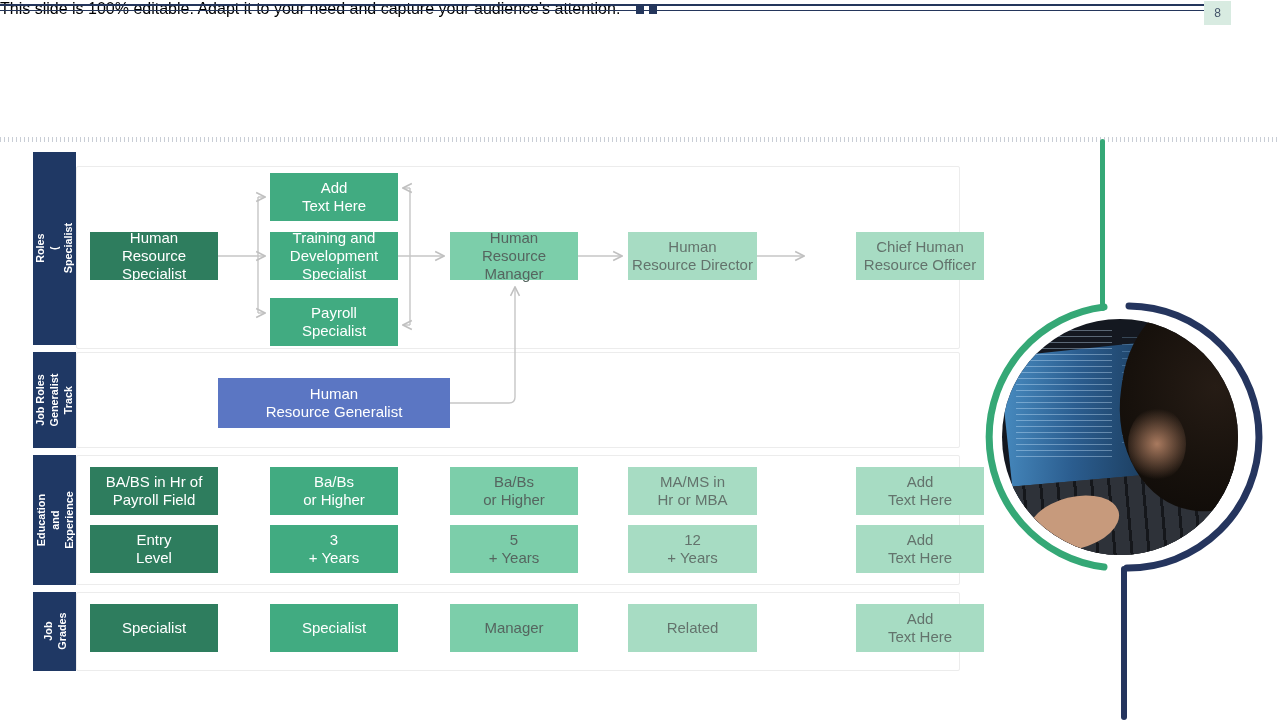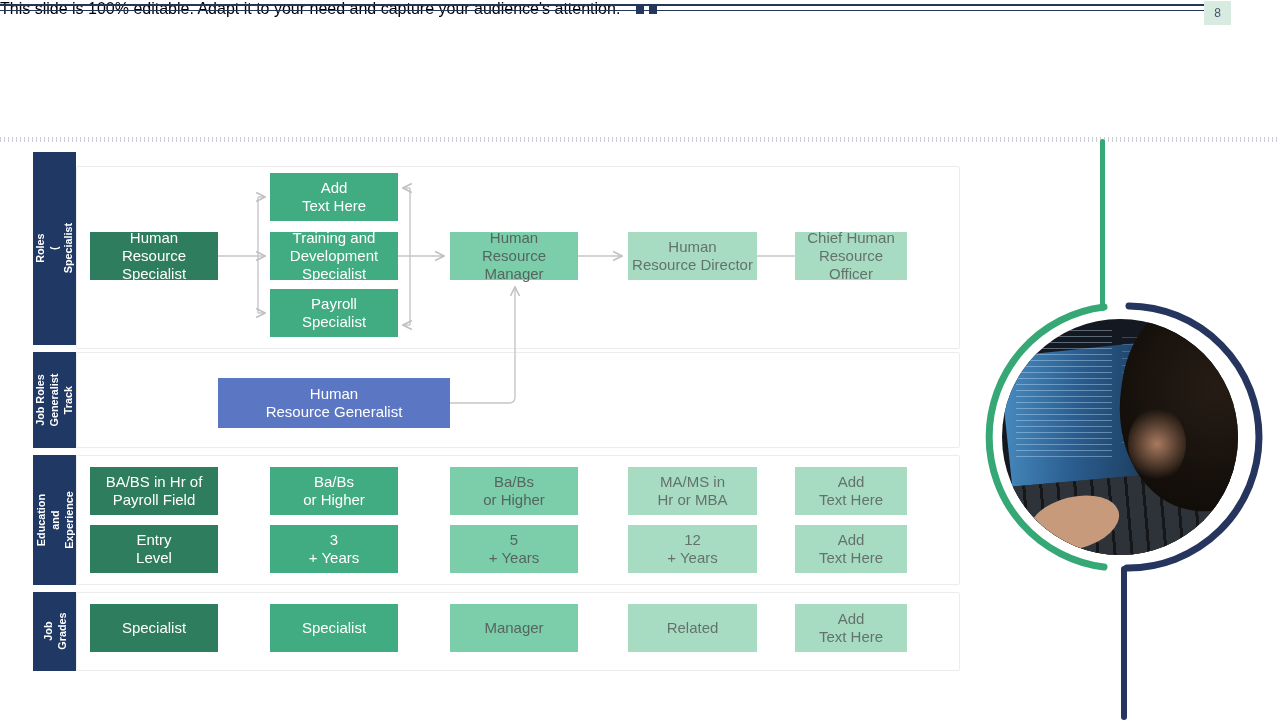--- a/index.html
+++ b/index.html
@@ -39,22 +39,22 @@
   .flow-box { position:absolute; display:flex; align-items:center; justify-content:center;
     text-align:center; font-size:15px; line-height:1.2; white-space:pre-line; }
   .tone-dark  { background:#2e7d5e; color:#ffffff; }
   .tone-green { background:#41ab81; color:#ffffff; }
   .tone-mid   { background:#7ccEAA; background:#7cceaa; color:#55655f; }
   .tone-light { background:#a7dcc3; color:#63736c; }
   .tone-blue  { background:#5b76c3; color:#ffffff; }
 
   .c1 { left:90px; width:128px; }  .c2 { left:270px; width:128px; }
   .c3 { left:450px; width:128px; } .c4 { left:628px; width:129px; }
-  .c5 { left:795px; width:112px; }
-  .r-mid { top:232px; height:48px; } .r-add { top:173px; height:48px; } .r-pay { top:289px; height:48px; }
+  .c5 { left:856px; width:128px; }
+  .r-mid { top:232px; height:48px; } .r-add { top:173px; height:48px; } .r-pay { top:298px; height:48px; }
   .r-edu { top:467px; height:48px; } .r-exp { top:525px; height:48px;text-align:center; } .r-grd { top:604px; height:48px; }
   .generalist-box { left:218px; top:378px; width:232px; height:50px; }
 
   svg.overlay { position:absolute; left:0; top:0; pointer-events:none; }
 
   
   .accent-line-green { position:absolute; left:1100px; top:139px; width:5px; height:172px;
     background:#35a876; border-radius:3px; }
   .accent-line-navy { position:absolute; left:1121px; top:566px; width:6px; height:154px;
     background:#25355e; border-radius:3px; }

